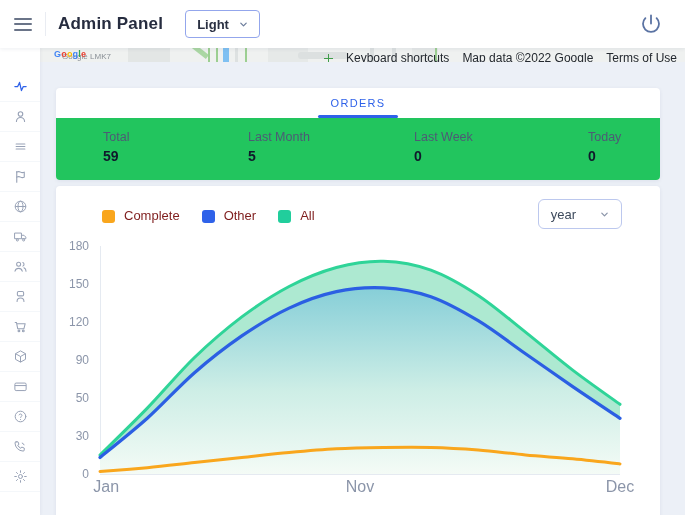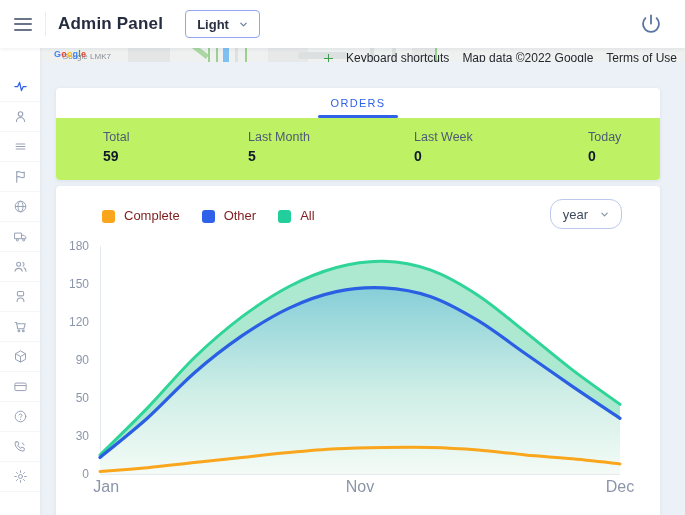--- a/index.html
+++ b/index.html
@@ -62,35 +62,35 @@
   .tab-row { position:relative; height:30px; display:flex; align-items:center; justify-content:center; }
   .tab {
     position:relative; height:100%; display:flex; align-items:center; padding:0 30px;
     font-size:11px; font-weight:400; letter-spacing:1.3px; color:#2f62e9; cursor:pointer;
   }
   .tab-underline {
     position:absolute; bottom:0; left:50%; transform:translateX(-50%);
     width:80px; height:3px; border-radius:2px; background:#2f62e9;
   }
   .stats-row {
-    height:62px; background:#bef264;
+    height:62px; background:#22c55e;
     display:grid; grid-template-columns:145px 166px 174px auto;
     padding:12px 40px 8px 47px;
   }
   .stat-label { font-size:12.5px; color:#4d5b75; }
   .stat-value { font-size:14px; font-weight:700; color:#10182b; margin-top:4px; }
   
   .chart-card { left:56px; top:186px; width:604px; height:334px; }
   .legend-row { position:absolute; left:46px; top:14px; height:30px; display:flex; align-items:center; gap:22px; }
   .legend-item { display:flex; align-items:flex-end; gap:9px; font-size:13px; color:#7f1d1d; }
   .legend-swatch { width:13px; height:13px; border-radius:3px; }
   .range-select {
     position:absolute; right:38px; top:13px; height:30px; padding:0 12px;
-    border:1px solid #bcc8ee; border-radius:12px; background:#fff;
-    display:flex; align-items:center; gap:12px; font-size:13px; color:#3d4a5c; cursor:pointer;
+    border:1px solid #bcc8ee; border-radius:6px; background:#fff;
+    display:flex; align-items:center; gap:24px; font-size:13px; color:#3d4a5c; cursor:pointer;
   }
   .plot-wrap { position:absolute; left:44px; top:60px; width:520px; height:228px; }
   .plot-wrap svg { position:absolute; left:0; top:0; overflow:visible; }
   .axis-y { position:absolute; left:0; top:60px; width:38px; height:228px; }
   .axis-y span {
     position:absolute; right:5px; transform:translateY(-50%);
     font-size:12px; color:#8b95a9; 
   }
   .axis-x { position:absolute; left:44px; top:292px; width:520px; height:16px; }
   .axis-x span {

